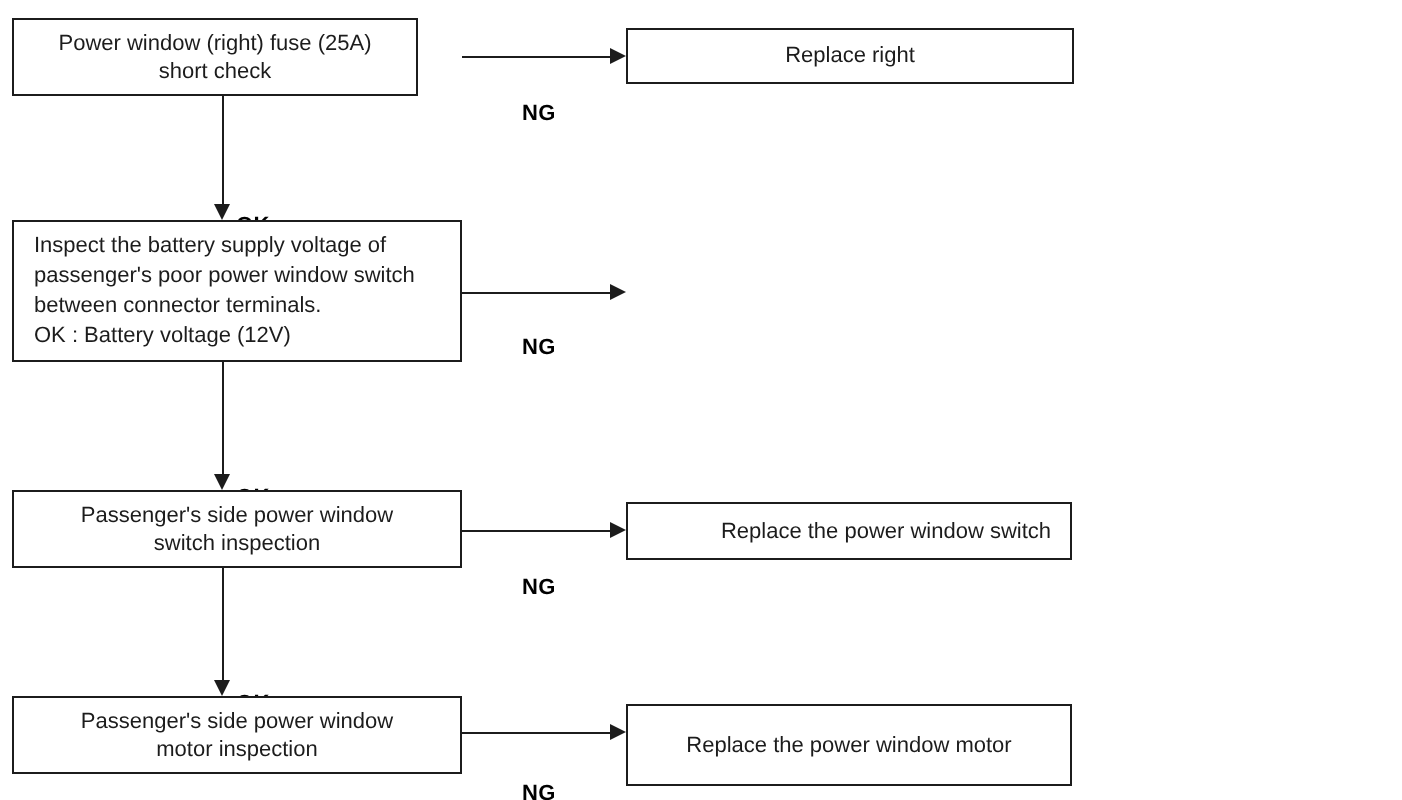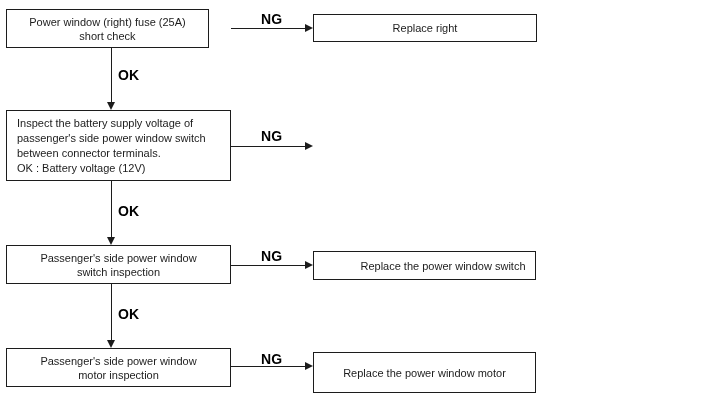--- a/index.html
+++ b/index.html
@@ -58,24 +58,25 @@
   }
   .arrow-down {
     position: absolute;
     width: 0; height: 0;
     border-left: 4px solid transparent;
     border-right: 4px solid transparent;
     border-top: 8px solid var(--line, #1c1c1c);
   }
   .lbl {
     position: absolute;
-    font-size: 14px;
+    font-size: 11px;
     font-weight: bold;
     color: var(--label, #000000);
     letter-spacing: 0.2px;
+    margin-top: 40px;
   }
 </style>
 </head>
 <body>
 
 <div class="canvas">
 
   <div class="box" style="left:6px; top:9px; width:203px; height:39px;">
     <span class="txt">Power window (right) fuse (25A)
 short check</span>
@@ -85,21 +86,21 @@
   <div class="arrow-right" style="left:305px; top:24px;"></div>
   <div class="box" style="left:313px; top:14px; width:224px; height:28px;">
     <span class="txt">Replace right</span>
   </div>
   <div class="vline" style="left:111px; top:48px; height:55px;"></div>
   <div class="lbl" style="left:118px; top:67px;">OK</div>
   <div class="arrow-down" style="left:107px; top:102px;"></div>
 
   <div class="box left-text" style="left:6px; top:110px; width:225px; height:71px;">
     <span class="txt">Inspect the battery supply voltage of
-passenger's side power window switch
+passenger's poor power window switch
 between connector terminals.
 OK : Battery voltage (12V)</span>
   </div>
   <div class="lbl" style="left:261px; top:128px;">NG</div>
   <div class="hline" style="left:231px; top:146px; width:75px;"></div>
   <div class="arrow-right" style="left:305px; top:142px;"></div>
   <div class="vline" style="left:111px; top:181px; height:56px;"></div>
   <div class="lbl" style="left:118px; top:203px;">OK</div>
   <div class="arrow-down" style="left:107px; top:237px;"></div>
 

